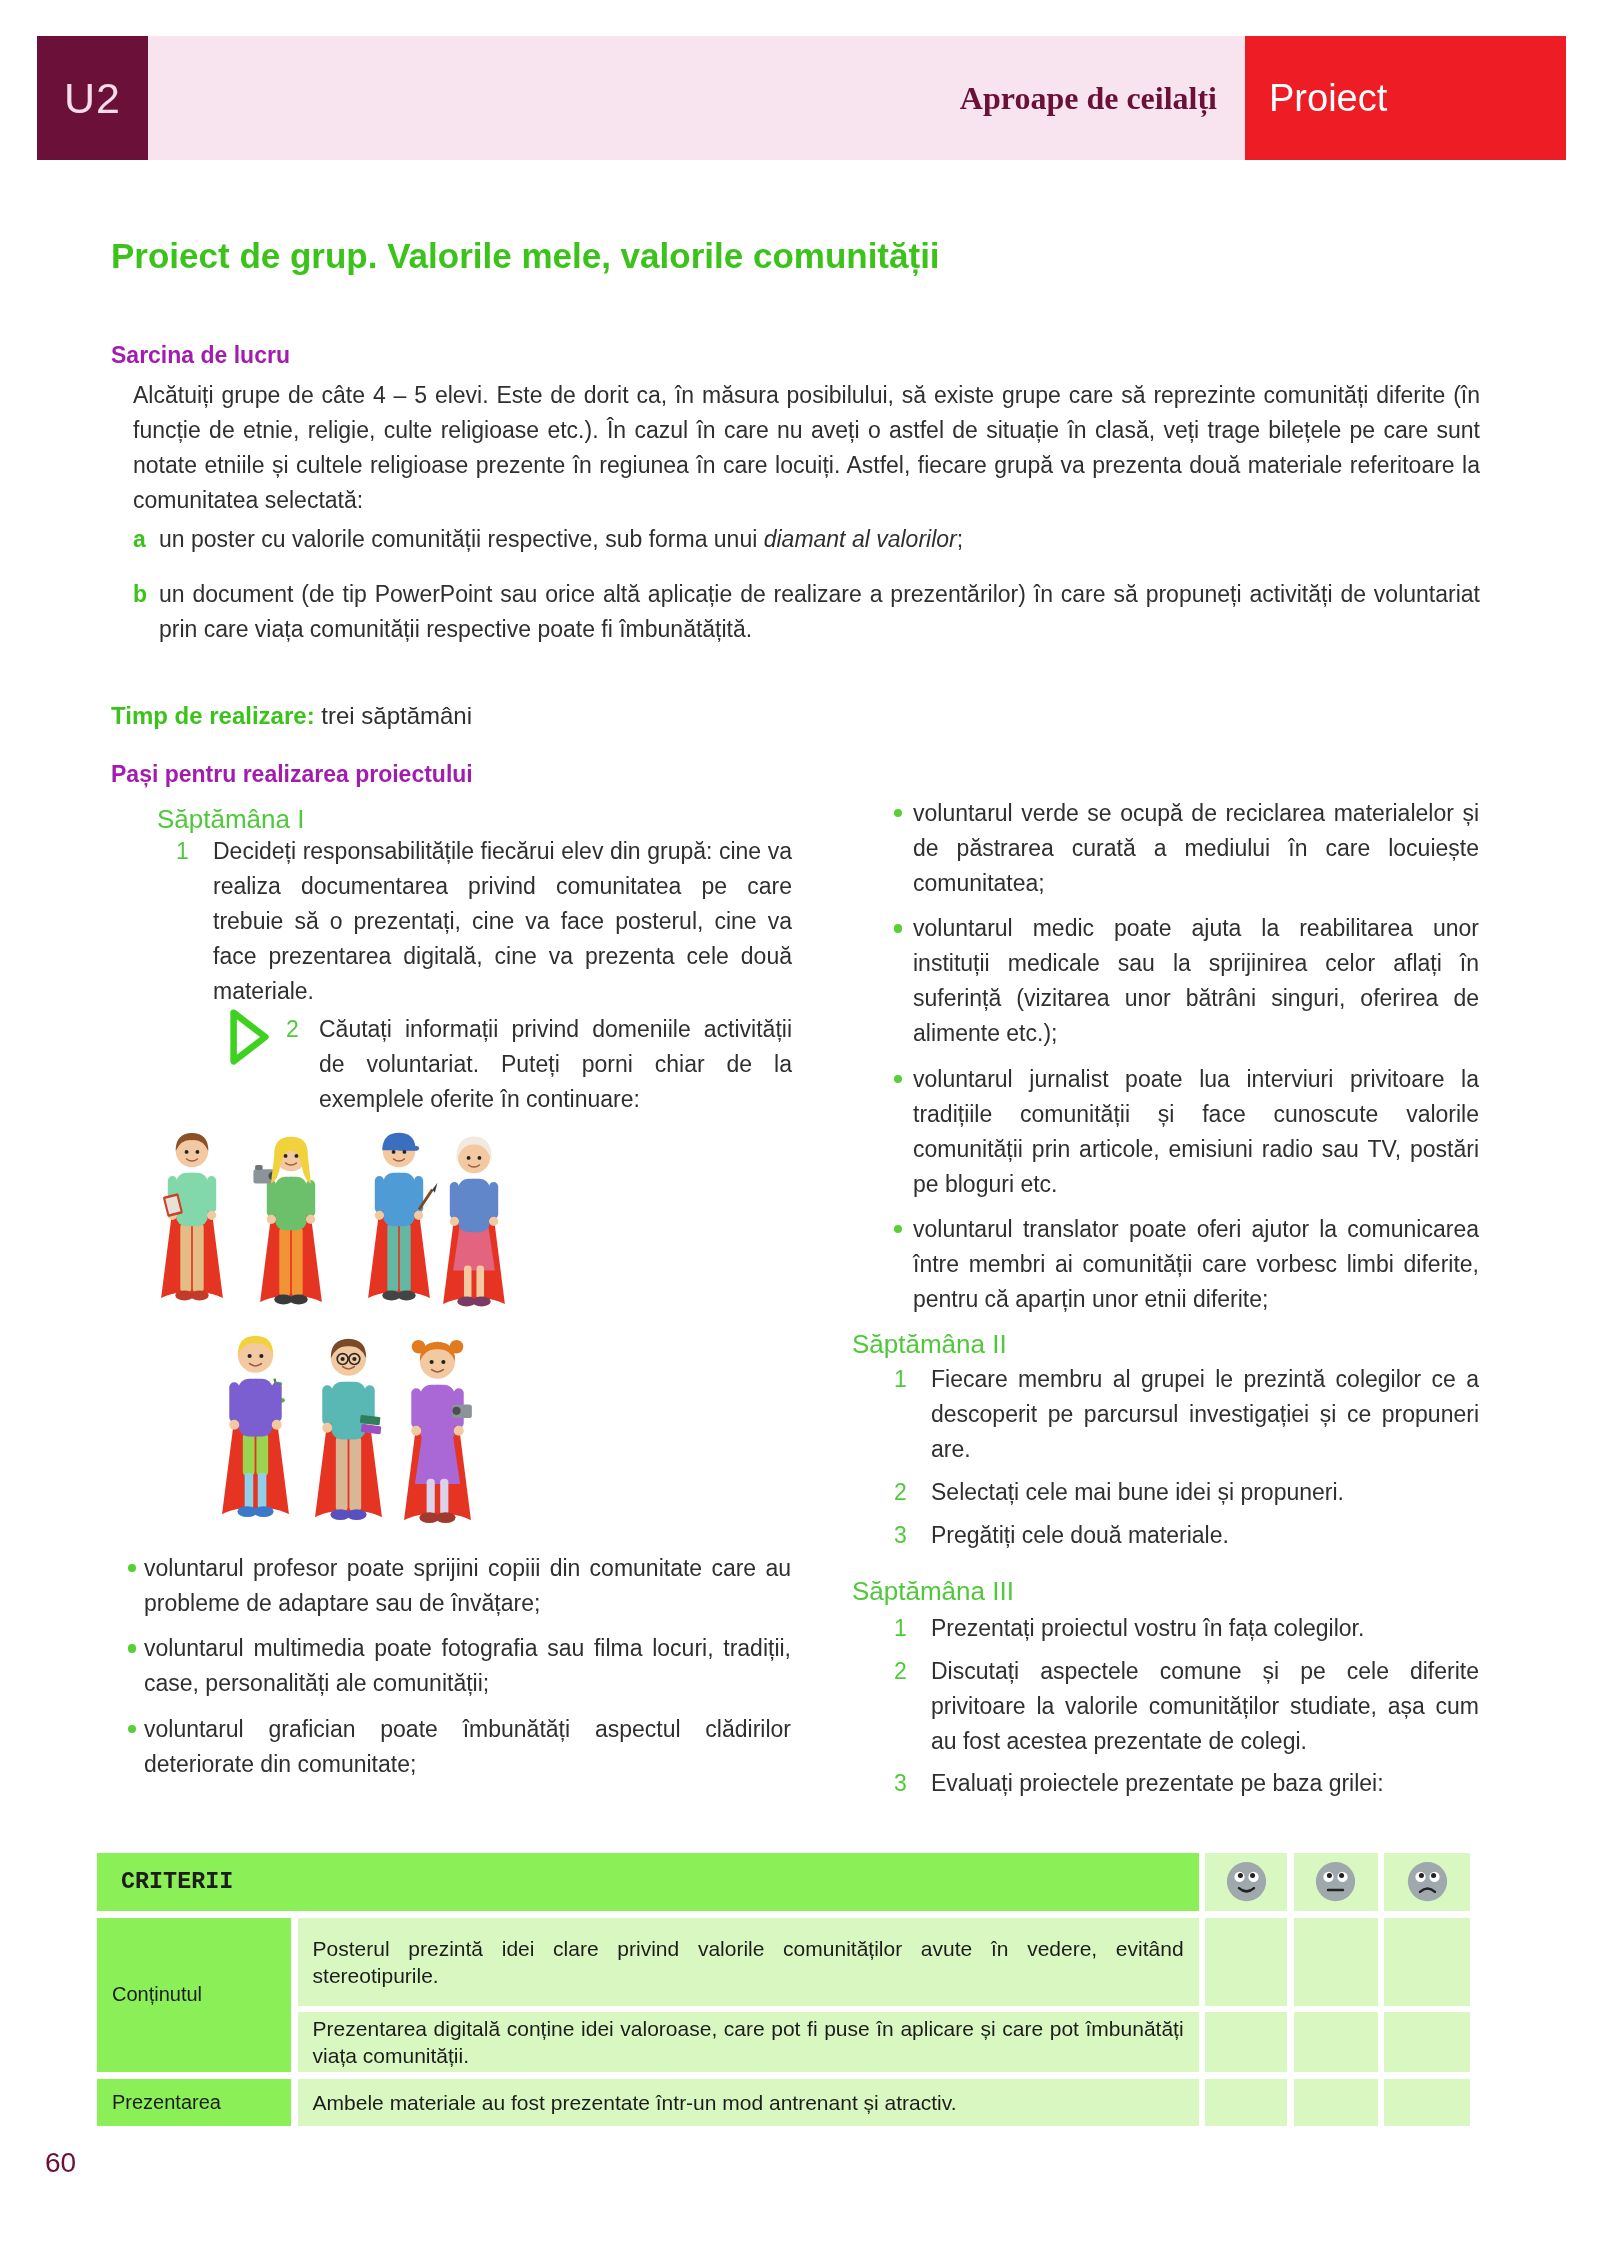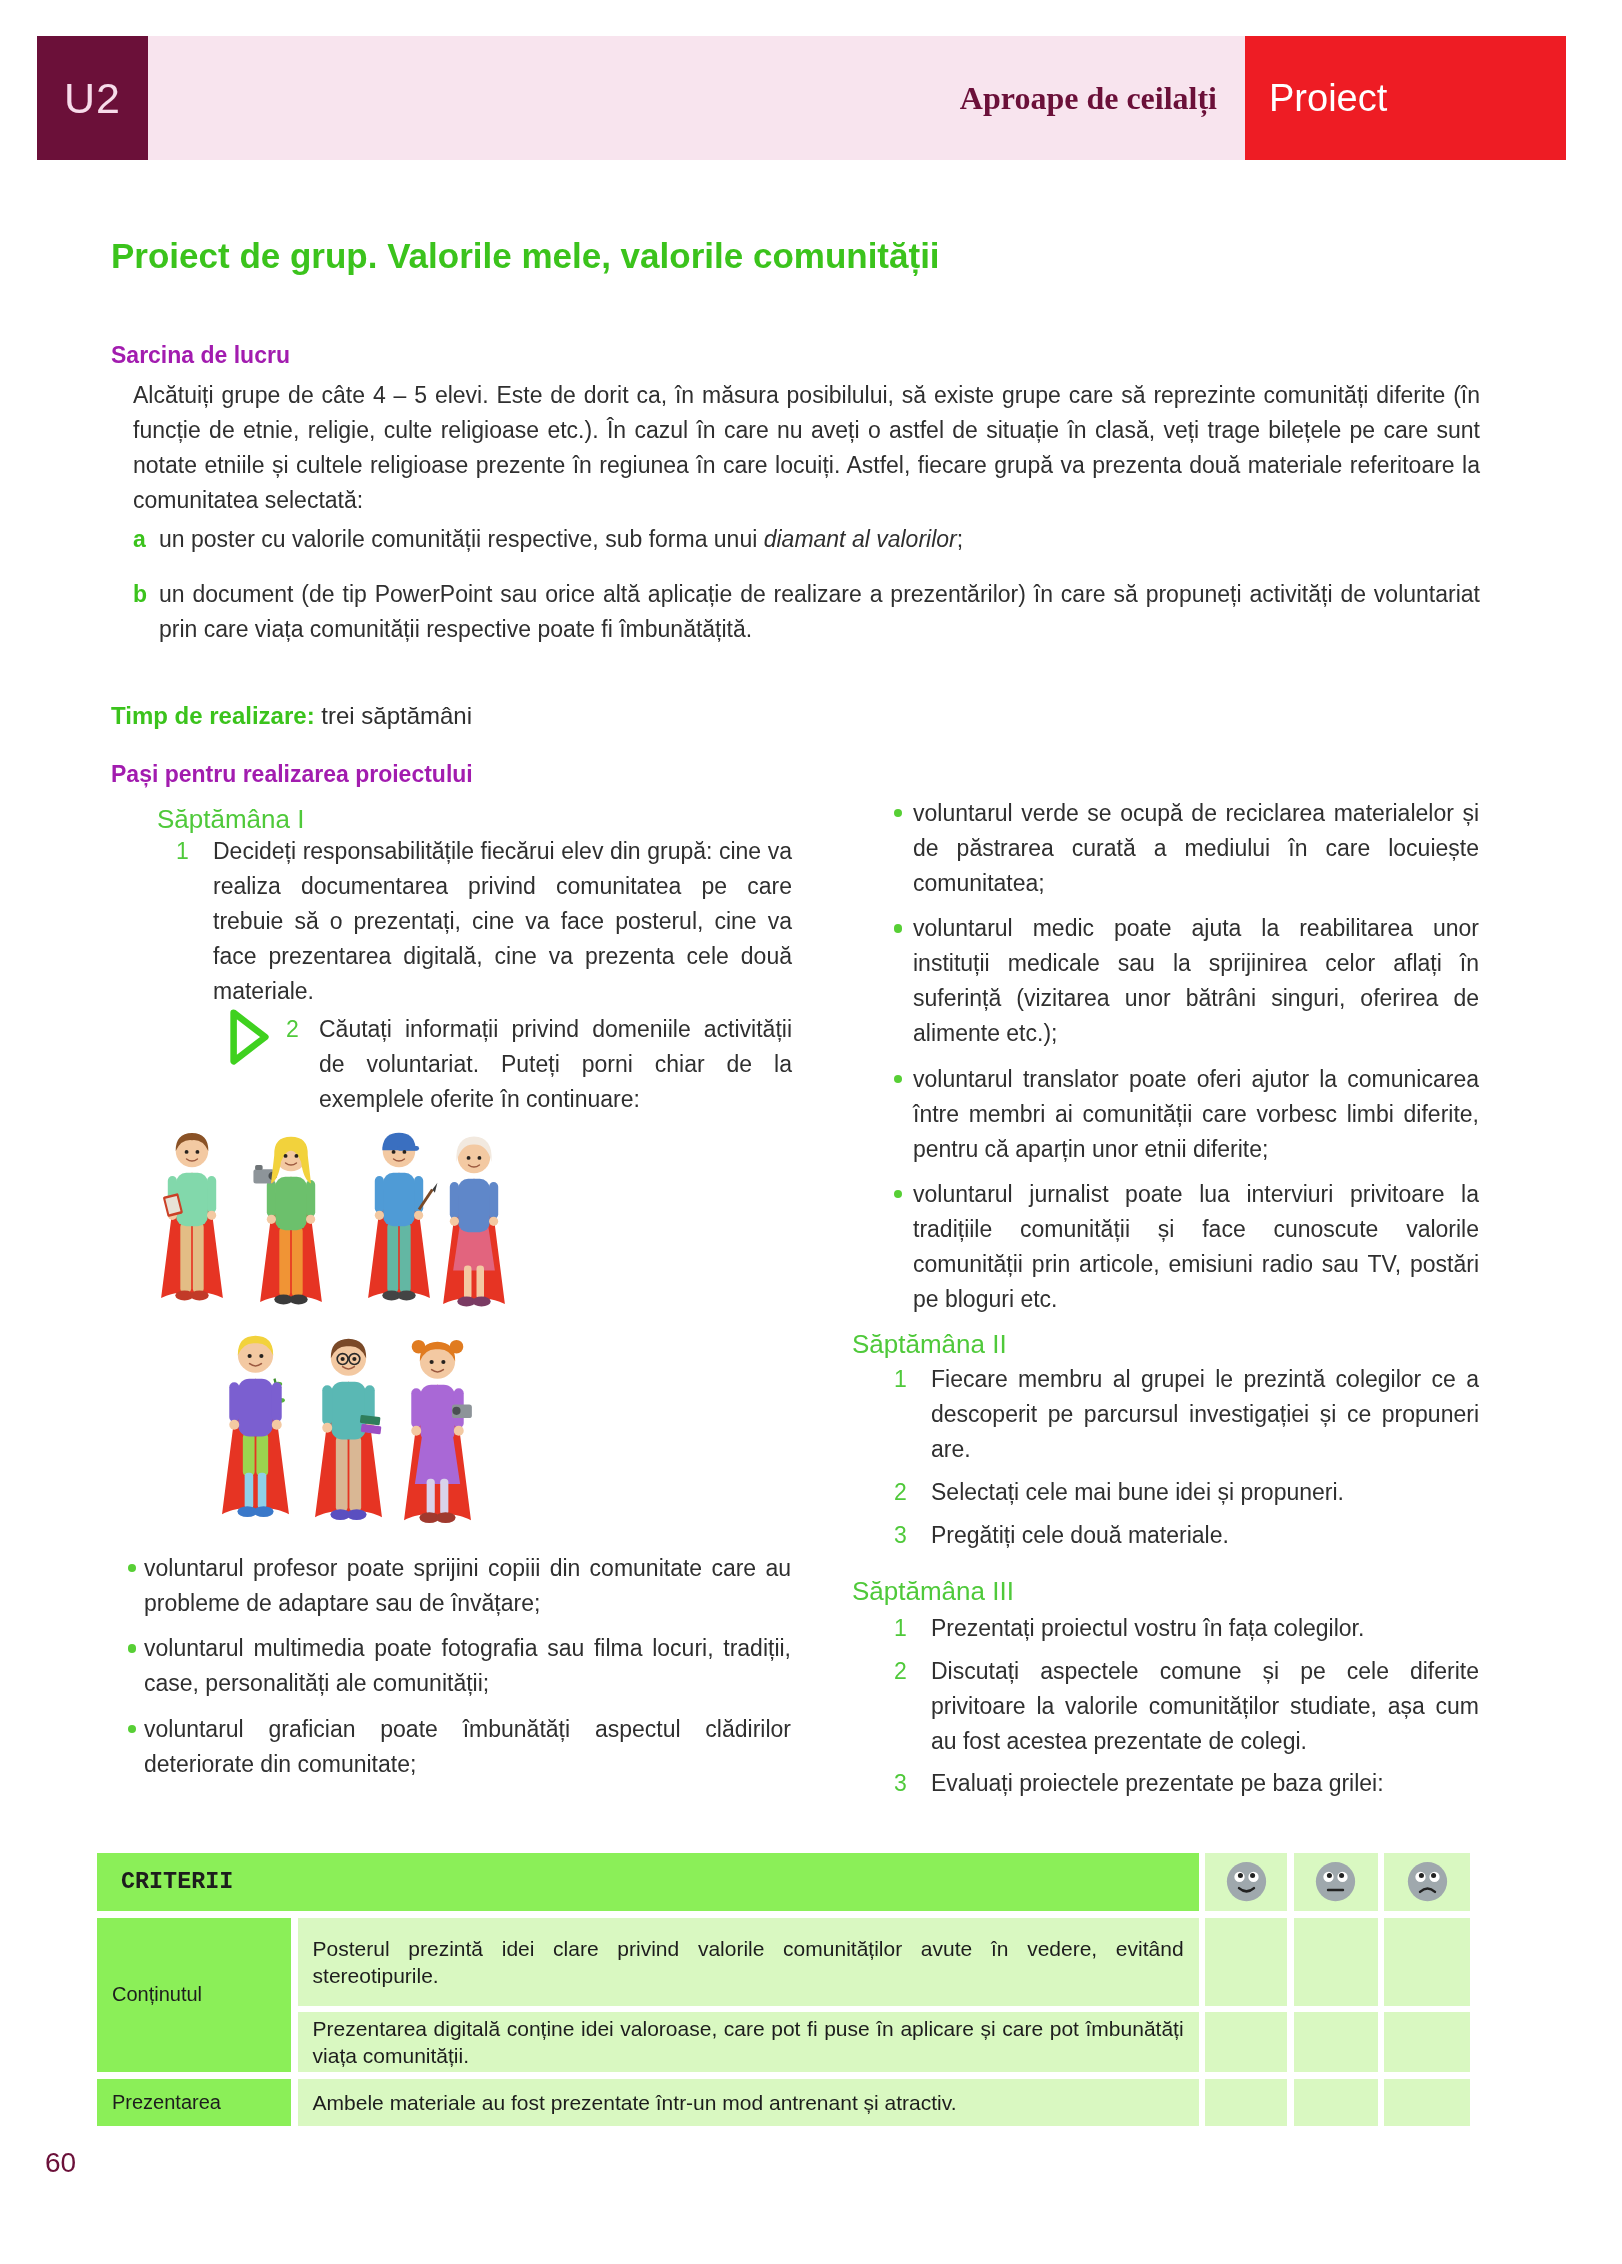--- a/index.html
+++ b/index.html
@@ -277,22 +277,22 @@
 
   <ul class="abs bullets bl body-txt just" style="left:128px;top:1551px;width:663px;">
     <li>voluntarul profesor poate sprijini copiii din comunitate care au probleme de adaptare sau de învățare;</li>
     <li>voluntarul multimedia poate fotografia sau filma locuri, tradiții, case, personalități ale comunității;</li>
     <li>voluntarul grafician poate îmbunătăți aspectul clădirilor deteriorate din comunitate;</li>
   </ul>
 
   <ul class="abs bullets br body-txt just" style="left:848px;top:796px;width:631px;">
     <li>voluntarul verde se ocupă de reciclarea materialelor și de păstrarea curată a mediului în care locuiește comunitatea;</li>
     <li>voluntarul medic poate ajuta la reabilitarea unor instituții medicale sau la sprijinirea celor aflați în suferință (vizitarea unor bătrâni singuri, oferirea de alimente etc.);</li>
+    <li>voluntarul jurnalist poate lua interviuri privitoare la tradițiile comunității și face cunoscute valorile comunității prin articole, emisiuni radio sau TV, postări pe bloguri etc.</li>
     <li>voluntarul translator poate oferi ajutor la comunicarea între membri ai comunității care vorbesc limbi diferite, pentru că aparțin unor etnii diferite;</li>
-    <li>voluntarul jurnalist poate lua interviuri privitoare la tradițiile comunității și face cunoscute valorile comunității prin articole, emisiuni radio sau TV, postări pe bloguri etc.</li>
   </ul>
 
   <div class="abs week-h" style="left:852px;top:1329px;">Săptămâna II</div>
 
   <div class="abs step body-txt" style="left:894px;top:1362px;width:585px;">
     <span class="num" style="flex:0 0 37px;">1</span>
     <span class="just" style="flex:1 1 auto;">Fiecare membru al grupei le prezintă colegilor ce a descoperit pe parcursul investigației și ce propuneri are.</span>
   </div>
   <div class="abs step body-txt" style="left:894px;top:1475px;width:585px;">
     <span class="num" style="flex:0 0 37px;">2</span>

